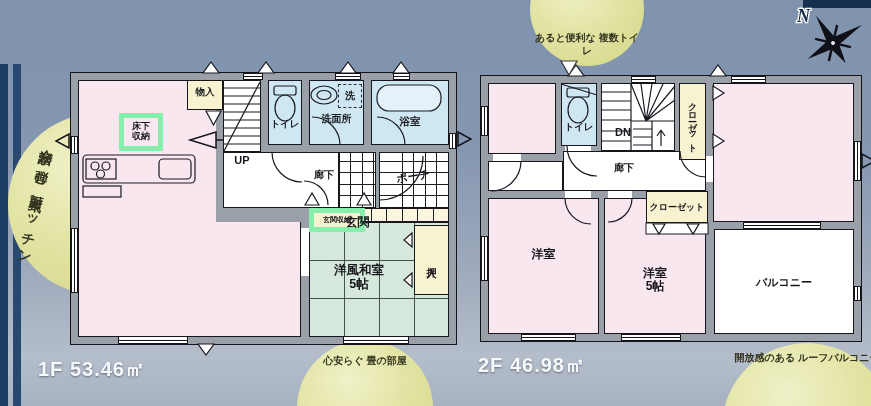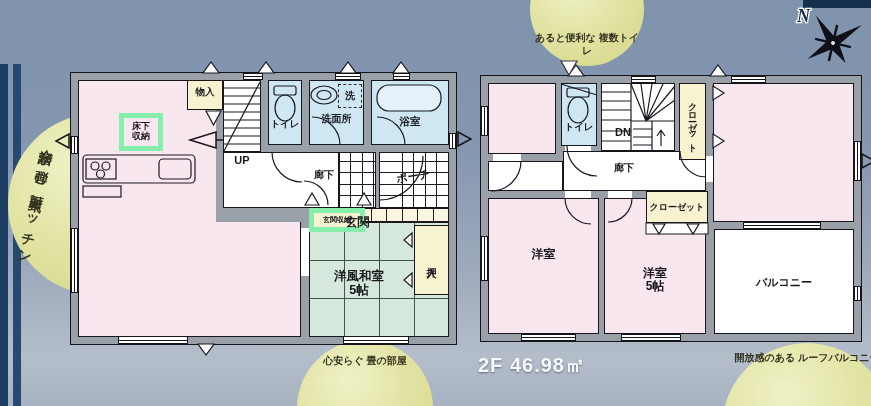--- a/index.html
+++ b/index.html
@@ -158,21 +158,21 @@
     <div class="lbl" style="left:152px;top:81px;width:38px;font-size:11px;">UP</div>
     <div class="lbl" style="left:197px;top:46px;width:34px;font-size:9.5px;">トイレ</div>
     <div class="lbl" style="left:238px;top:40px;width:55px;font-size:10px;">洗面所</div>
     <div class="washerbox" style="left:267px;top:11px;width:22px;height:22px;">
       <span>洗</span>
     </div>
     <div class="lbl" style="left:300px;top:43px;width:78px;font-size:10.5px;">浴室</div>
     <div class="lbl" style="left:236px;top:96px;width:34px;font-size:10px;">廊下</div>
     <div class="lbl" style="left:268px;top:96px;width:37px;font-size:12px;margin-top:47px;">玄関</div>
     <div class="lbl" style="left:312px;top:97px;width:60px;font-size:11px;transform:rotate(-9deg);">ポーチ</div>
-    <div class="lbl" style="left:238px;top:196px;width:100px;font-size:12.5px;">
+    <div class="lbl" style="left:238px;top:190px;width:100px;font-size:12.5px;">
       <span>洋風和室</span>
       <span>5帖</span>
     </div>
     <div class="lbl" style="left:343px;top:152px;width:35px;height:70px;display:flex;align-items:center;justify-content:center;">
       <span style="writing-mode:vertical-rl;font-size:10px;letter-spacing:1px;">押入</span>
     </div>
   </div>
 
   <div class="plan" style="left:480px;top:75px;width:380px;height:265px;">
     <div class="room pink" style="left:7px;top:7px;width:68px;height:71px;"></div>
@@ -242,20 +242,21 @@
     <div class="lbl" style="left:7px;top:172px;width:111px;font-size:12px;">
       <span>洋室</span>
     </div>
     <div class="lbl" style="left:123px;top:191px;width:102px;font-size:12px;">
       <span>洋室</span>
       <span>5帖</span>
     </div>
     <div class="lbl" style="left:233px;top:200px;width:140px;font-size:11px;">バルコニー</div>
   </div>
 
+  <div class="arealabel" style="left:38px;top:356px;">1F 53.46㎡</div>
   <div class="arealabel" style="left:478px;top:352px;">2F 46.98㎡</div>
 
   <svg class="pagesvg" viewBox="0 0 871 406">
     <g transform="translate(833,43) rotate(-32)">
       <polygon points="0,-32 4.5,-4.5 34,0 4.5,4.5 0,24 -4.5,4.5 -30,0 -4.5,-4.5" fill="#101018"></polygon>
       <path d="M-13,-13 L13,13 M13,-13 L-13,13" stroke="#101018" stroke-width="2.5" fill="none"></path>
       <circle cx="0" cy="0" r="2" fill="#e8e8ee"></circle>
     </g>
     <text x="797" y="22" font-size="18" font-weight="bold" font-style="italic" font-family="Liberation Serif, serif" fill="#14294a" stroke="#ffffff" stroke-width="2.5" paint-order="stroke">N</text>
     <polygon points="561,61 577,61 569,75" fill="#ffffff" stroke="#3a3a3a" stroke-width="1.2"></polygon>

